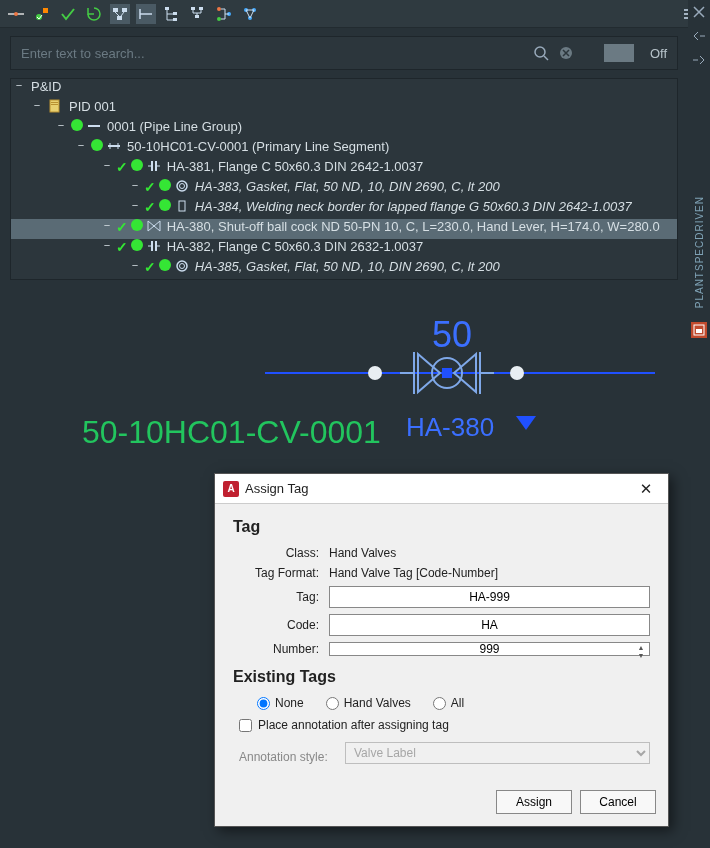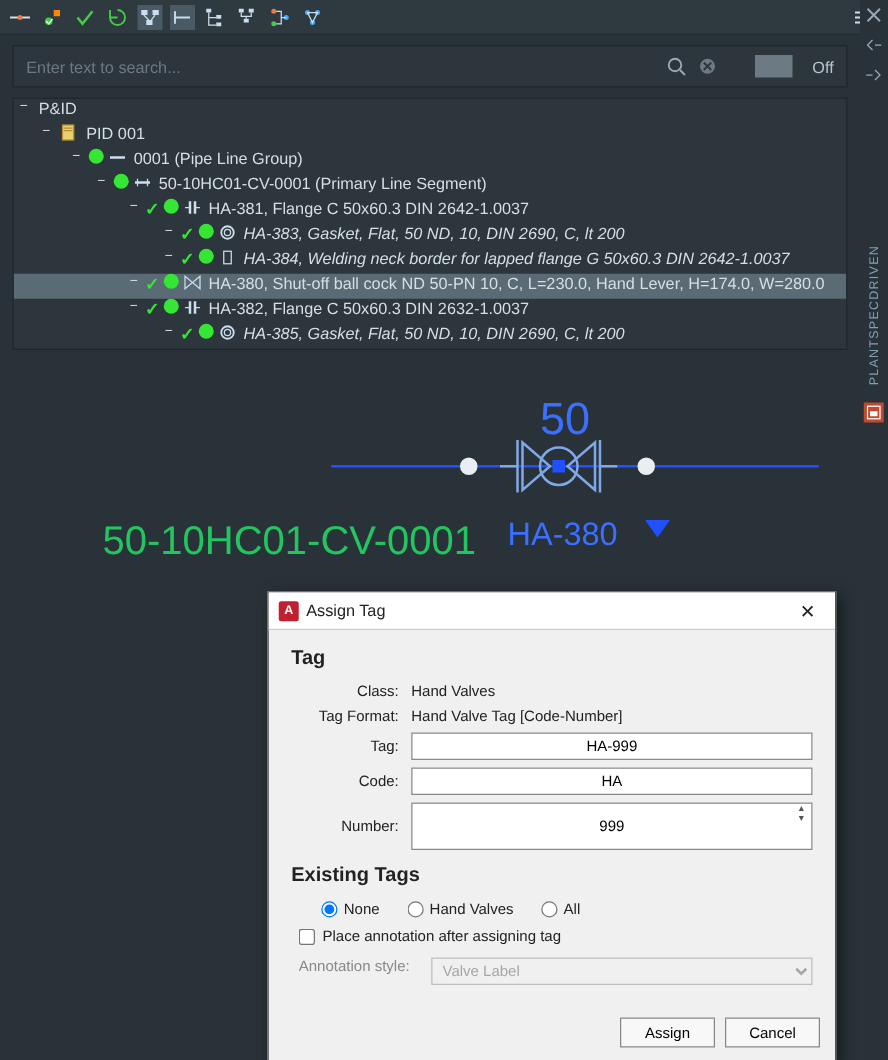--- a/index.html
+++ b/index.html
@@ -65,21 +65,21 @@
 .dialog .form-row .lbl { width:86px; text-align:right; margin-right:10px; color:#222;}
 .dialog .form-row .val { color:#222;}
 .dialog .form-row input[type=text] { flex:1; height:22px; border:1px solid #888; padding:0 4px; font-size:12px; background:#fff;text-align:center;}
 .dialog .form-row.number input { padding-right:18px;}
 .dialog .form-row .spinner { position:relative; flex:1;}
 .dialog .form-row .spinner .spin-btns { position:absolute; right:2px; top:2px; width:14px; display:flex; flex-direction:column;}
 .dialog .form-row .spinner .spin-btns div { height:8px; font-size:7px; text-align:center; cursor:pointer; line-height:8px; color:#555;}
 .dialog .radio-row { display:flex; align-items:center; gap:22px; margin:6px 0 8px 24px;}
 .dialog .radio-row label { display:flex; align-items:center; gap:5px; cursor:pointer;}
 .dialog .check-row { display:flex; align-items:center; gap:6px; margin:6px 0 10px 6px;}
-.dialog .anno-row { display:flex; align-items:flex-start; margin:4px 0 10px 6px; gap:10px;}
+.dialog .anno-row { display:flex; align-items:flex-end; margin:4px 0 10px 6px; gap:10px;}
 .dialog .anno-row .albl { color:#888; width:96px;}
 .dialog .anno-row select { flex:1; height:22px; border:1px solid #aaa; background:#f0f0f0; color:#888; font-size:12px; padding:0 4px;}
 .dialog .btn-row { display:flex; justify-content:flex-end; gap:8px; padding: 6px 12px 12px 12px;}
 .dialog .btn-row button { width:76px; height:24px; border:1px solid #888; background:#f8f8f8; cursor:pointer; font-size:12px;}
 </style>
 </head>
 <body>
 
 <div class="top-toolbar">
   <div class="tool-icon">
@@ -378,21 +378,21 @@
       <div class="lbl">Tag:</div>
       <input type="text" value="HA-999" style="">
     </div>
     <div class="form-row">
       <div class="lbl">Code:</div>
       <input type="text" value="HA" style="">
     </div>
     <div class="form-row number">
       <div class="lbl">Number:</div>
       <div class="spinner">
-        <input type="text" style="width: 100%; height: 38px; border: 1px solid rgb(136, 136, 136); padding: 0px 4px; font-size: 12px;" value="999">
+        <input type="text" style="width: 100%; height: 14px; border: 1px solid rgb(136, 136, 136); padding: 0px 4px; font-size: 12px;" value="999">
         <div class="spin-btns">
             <div>▲</div>
             <div>▼</div>
           </div>
       </div>
     </div>
     <div class="section-title" style="margin-top:12px">Existing Tags</div>
     <div class="radio-row">
       <label>
           <input type="radio" name="ex" checked="" style=""> 

